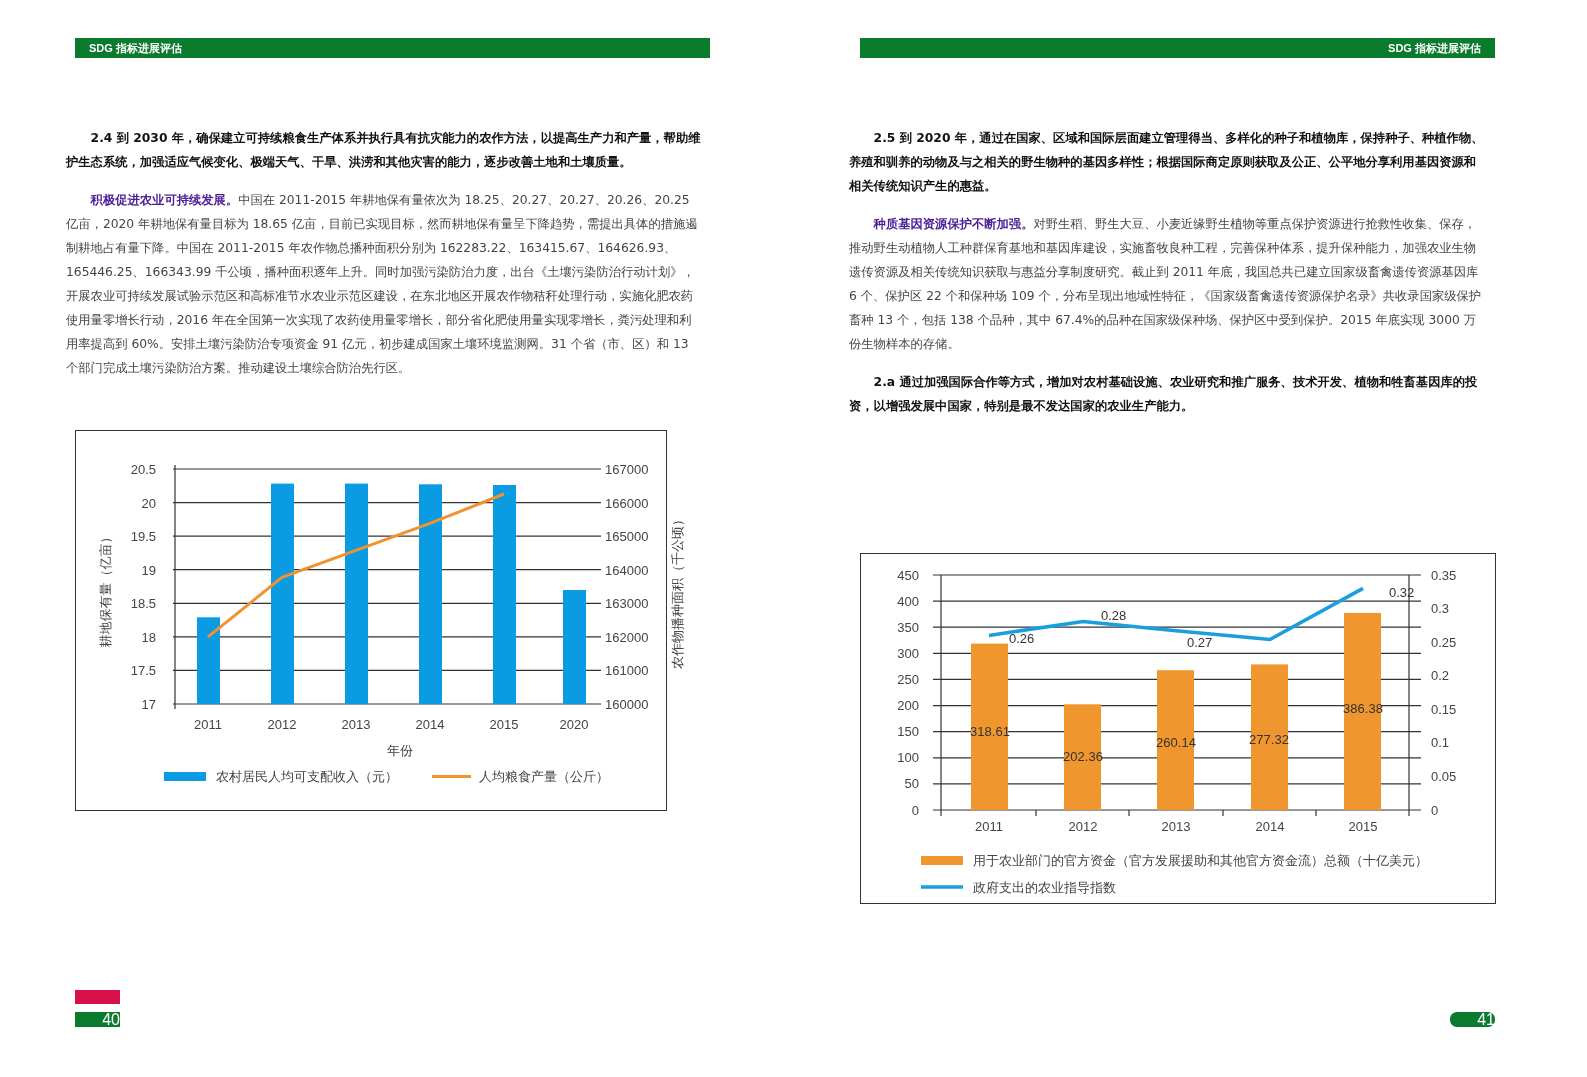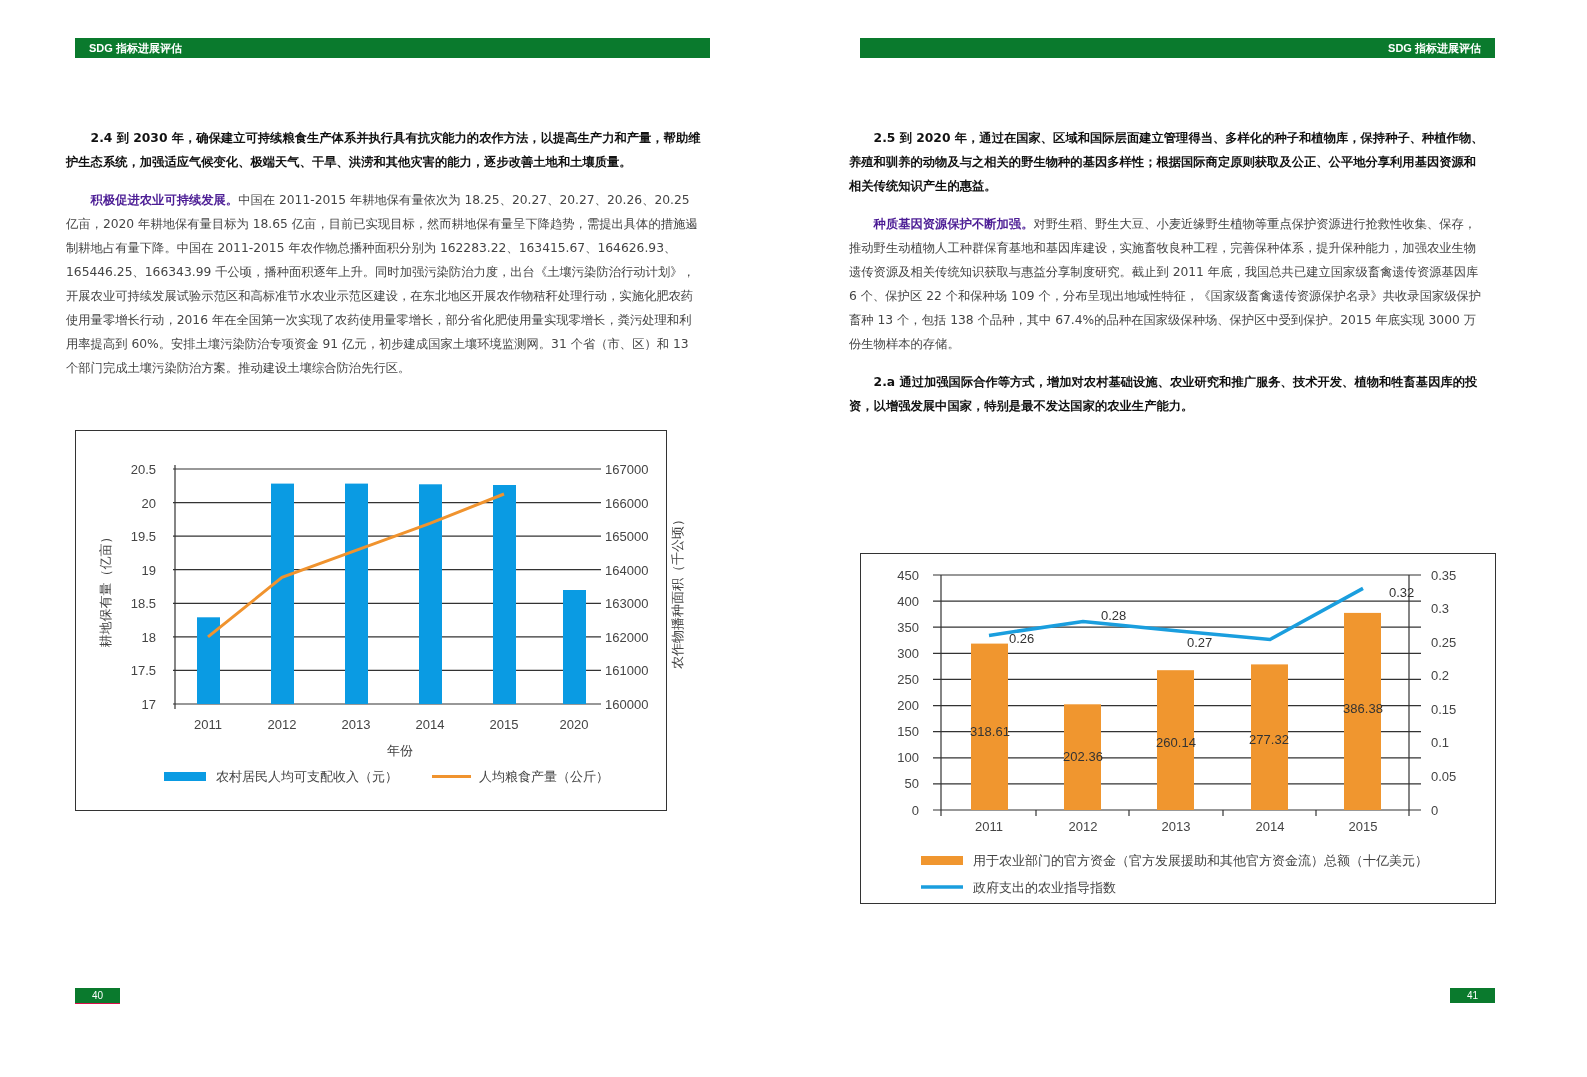--- a/index.html
+++ b/index.html
@@ -17,21 +17,21 @@
   .page-left .header-bar { left:75px; width:635px; padding-left:14px; box-sizing:border-box; }
   .page-right .header-bar { left:67px; width:635px; padding-right:14px; box-sizing:border-box; text-align:right; }
   .text-block { position:absolute; font-size:12.3px; line-height:24px; color:#444; }
   .page-left .text-block { left:66px; width:636px; }
   .page-right .text-block { left:56px; width:636px; }
   .goal { font-weight:bold; color:#111; text-indent:2em; }
   .para { text-indent:2em; }
   .para b { color:#4c1d95; }
   .chart-frame { position:absolute; border:1.5px solid #333; background:#fff; box-sizing:border-box; }
   .caption { position:absolute; font-size:12.5px; color:#444; text-align:center; }
-  .pnum { position:absolute; top:988px; width:45px; height:15px; background:#0a7a2d; color:#fff; font-size:10px; line-height:15px; text-align:center; font-family:"Liberation Sans",sans-serif; }
+  .pnum { position:absolute; top:1012px; width:45px; height:15px; background:#0a7a2d; color:#fff; font-size:16px; line-height:15px; text-align:right; font-family:"Liberation Sans",sans-serif; }
   .redbar { position:absolute; left:75px; top:990px; width:45px; height:14px; background:#d80f4a; }
   svg text { font-family:"Liberation Sans",sans-serif; }
 </style>
 </head>
 <body>
 
 <div class="page page-left">
   <div class="header-bar">SDG 指标进展评估</div>
 
   <div class="text-block" style="top:126px;">
@@ -205,14 +205,14 @@
       </g>
 
       <rect x="60" y="302" width="42" height="9" fill="#f0962f"></rect>
       <text x="112" y="311" font-size="13" fill="#444">用于农业部门的官方资金（官方发展援助和其他官方资金流）总额（十亿美元）</text>
       <line x1="60" y1="333" x2="102" y2="333" stroke="#1a9ede" stroke-width="3.5"></line>
       <text x="112" y="338" font-size="13" fill="#444">政府支出的农业指导指数</text>
     </svg>
   </div>
 
 
-  <div class="pnum" style="left:657px;">41</div>
+  <div class="pnum" style="left:657px;border-radius:7px;">41</div>
 </div>
 
 </body></html>

